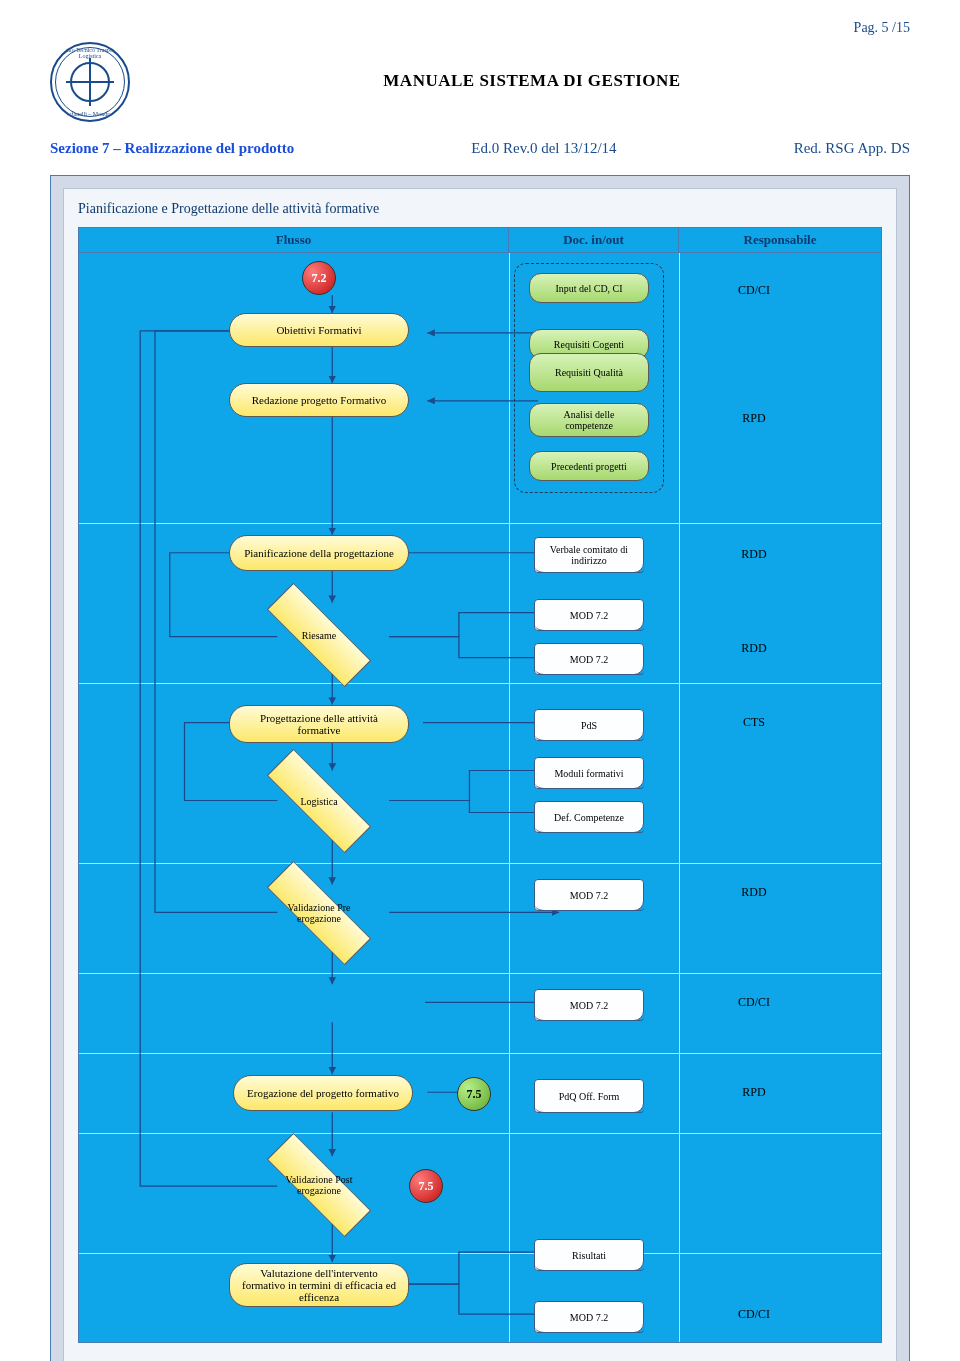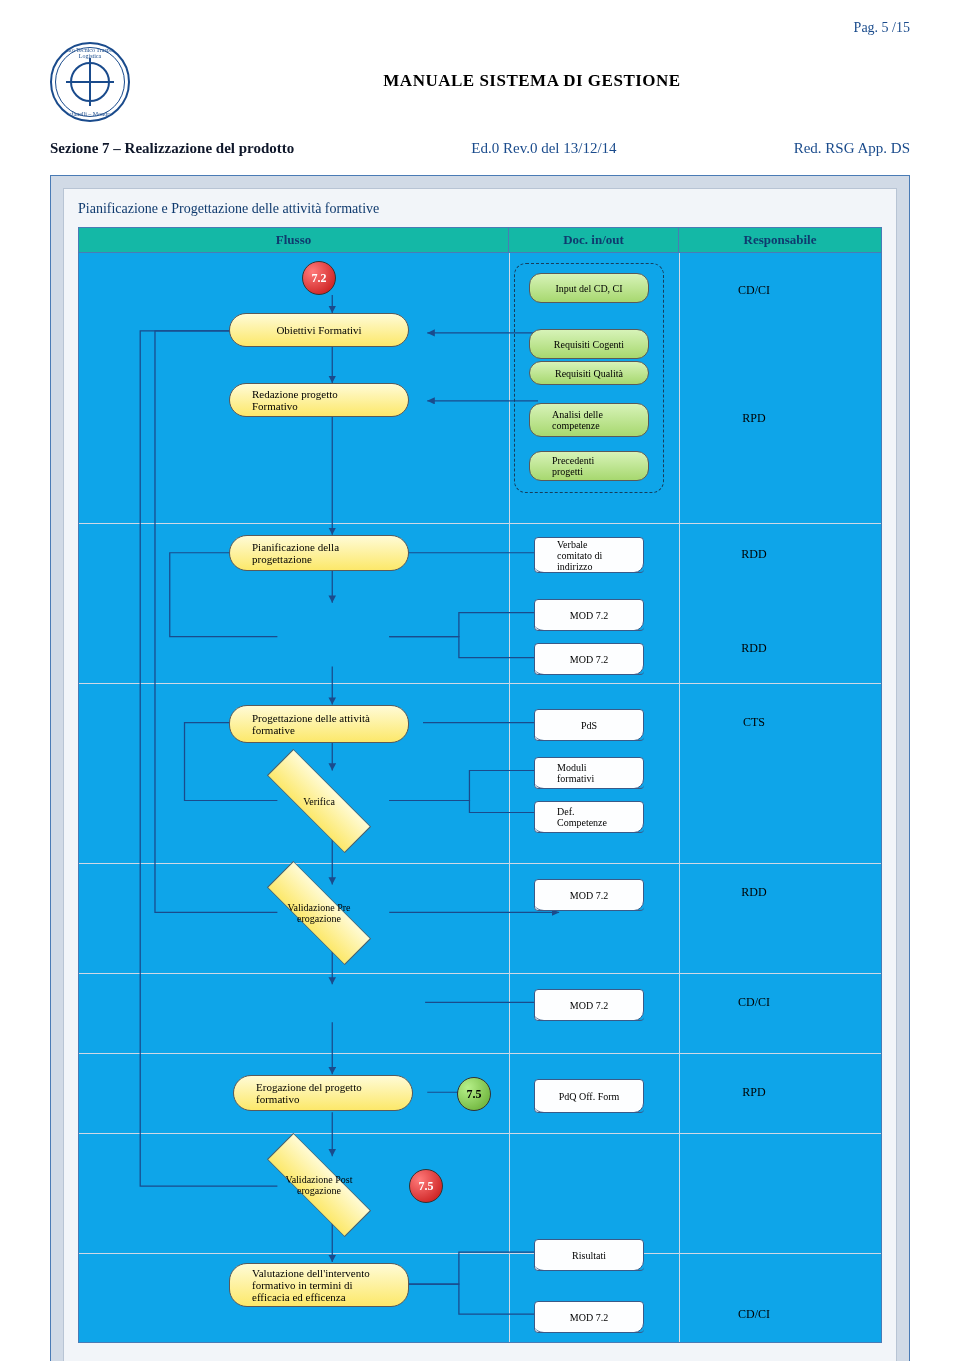--- a/index.html
+++ b/index.html
@@ -11,34 +11,34 @@
   .logo-ring{position:absolute;inset:3px;border:1px solid #1a4b8c;border-radius:50%}
   .logo-txt{position:absolute;font-size:6px;color:#1a4b8c;top:3px;width:100%;text-align:center}
   .logo-btm{position:absolute;font-size:6px;color:#1a4b8c;bottom:3px;width:100%;text-align:center}
   .wheel{width:40px;height:40px;border:2px solid #1a4b8c;border-radius:50%;position:relative}
   .wheel::before,.wheel::after{content:"";position:absolute;background:#1a4b8c}
   .wheel::before{left:50%;top:-6px;bottom:-6px;width:2px;transform:translateX(-50%)}
   .wheel::after{top:50%;left:-6px;right:-6px;height:2px;transform:translateY(-50%)}
   .title-block{flex:1}
   .doc-title{font-weight:bold;font-size:17px;color:#000;letter-spacing:.5px;margin-bottom:2px;text-align:center}
   .sub-row{display:flex;justify-content:space-between;font-size:15px;color:#1a4b8c;margin-top:18px}
-  .sub-row b{color:#0f172a;font-weight:bold}
+  .sub-row b{color:#1d4ed8;font-weight:bold}
   
   .frame{border:1px solid #4a7bb5;background:#d1dae6;padding:12px;margin-top:18px}
   .panel{background:#f2f5f9;border:1px solid #b8c4d4;padding:12px 14px 24px}
   .panel-title{color:#0f3a6e;font-size:14px;margin-bottom:10px}
   .hdr-row{border:1px solid #4a7bb5}
-  .hdr-tr{display:grid;grid-template-columns:430px 170px auto;background:#14b8a6}
+  .hdr-tr{display:grid;grid-template-columns:430px 170px auto;background:#0ea5e9}
   .hdr-tr div{padding:4px 8px;font-size:13px;color:#0f3a6e;font-weight:bold;border-right:1px solid #4a7bb5;text-align:center}
   .hdr-tr div:last-child{border-right:none}
   
   .canvas{position:relative;height:1090px;border:1px solid #4a7bb5;border-top:none;background:#0ea5e9}
   .canvas svg{position:absolute;inset:0;width:100%;height:100%;pointer-events:none}
   
-  .box{position:absolute;font-size:11px;text-align:left;display:flex;align-items:center;justify-content:center;padding:2px 22px;color:#000}
+  .box{position:absolute;font-size:11px;text-align:center;display:flex;align-items:center;justify-content:center;padding:2px 10px;color:#000}
   
   .proc{background:linear-gradient(#fffbd6,#fce86a);border:1px solid #5a5a5a;border-radius:18px;height:34px}
   
   .inp{background:linear-gradient(#d7f3b8,#a7d86f);border:1px solid #5a5a5a;border-radius:12px;height:26px;font-size:10px}
   
   .doc{background:#fdfeff;border:1px solid #3a5a88;border-radius:4px 4px 10px 4px;height:32px;font-size:10px;position:absolute}
   .doc::after{content:"";position:absolute;left:-1px;right:-1px;bottom:-1px;height:8px;border-bottom:1px solid #3a5a88;border-bottom-left-radius:10px 8px;border-bottom-right-radius:4px}
   
   .resp{position:absolute;font-size:12px;color:#000;text-align:center;width:110px}
   
@@ -140,31 +140,35 @@
           <path d="M300 1032 H360 V1000 H455"></path>
           <path d="M300 1032 H360 V1062 H455"></path>
         </g>
       </svg>
 
       <div class="term red" style="left:223px;top:8px">7.2</div>
 
       <div class="dash-box" style="left:435px;top:10px;width:150px;height:230px"></div>
       <div class="box inp" style="left:450px;top:20px;width:120px;height:30px">Input del CD, CI</div>
       <div class="box inp" style="left:450px;top:76px;width:120px;height:30px">Requisiti Cogenti</div>
-      <div class="box inp" style="left:450px;top:108px;width:120px;height:24px">Requisiti Qualità</div>
+      <div class="box inp" style="left:450px;top:100px;width:120px;height:39px">Requisiti Qualità</div>
       <div class="box inp" style="left:450px;top:150px;width:120px;height:34px">Analisi delle competenze</div>
       <div class="box inp" style="left:450px;top:198px;width:120px;height:30px">Precedenti progetti</div>
 
       <div class="box proc" style="left:150px;top:60px;width:180px">Obiettivi Formativi</div>
       <div class="box proc" style="left:150px;top:130px;width:180px">Redazione progetto Formativo</div>
       <div class="box proc" style="left:150px;top:282px;width:180px;height:36px">Pianificazione della progettazione</div>
+      <div class="diamond" style="left:185px;top:352px">
+            <div class="dshape"></div>
+            <div class="dlabel">Riesame</div>
+          </div>
       <div class="box proc" style="left:150px;top:452px;width:180px;height:38px">Progettazione delle attività formative</div>
       <div class="diamond" style="left:185px;top:518px">
             <div class="dshape"></div>
-            <div class="dlabel">Verifica</div>
+            <div class="dlabel">Logistica</div>
           </div>
       <div class="diamond" style="left:185px;top:630px">
             <div class="dshape"></div>
             <div class="dlabel">Validazione Pre erogazione</div>
           </div>
       <div class="box proc" style="left:154px;top:822px;width:180px;height:36px">Erogazione del progetto formativo</div>
       <div class="term green-term" style="left:378px;top:824px">7.5</div>
       <div class="diamond" style="left:185px;top:902px">
             <div class="dshape"></div>
             <div class="dlabel">Validazione Post erogazione</div>

